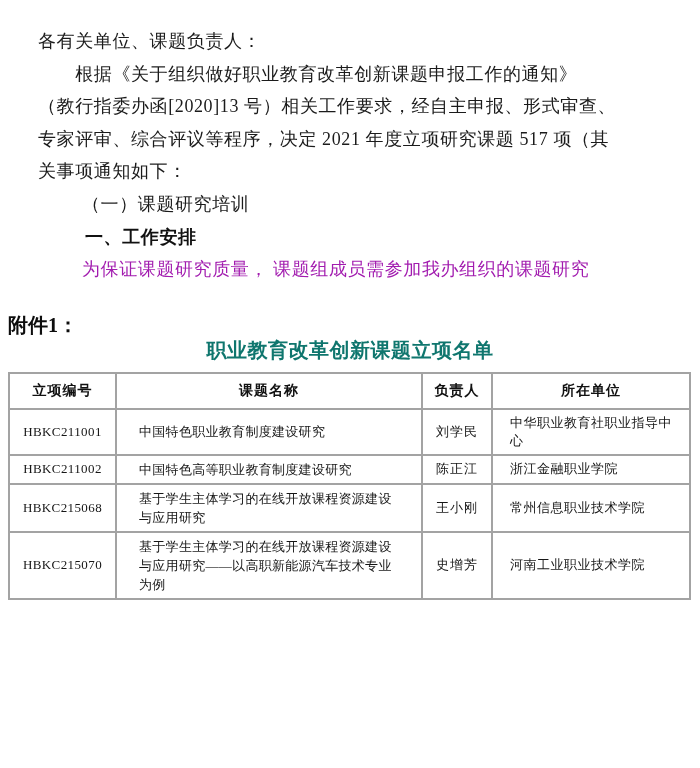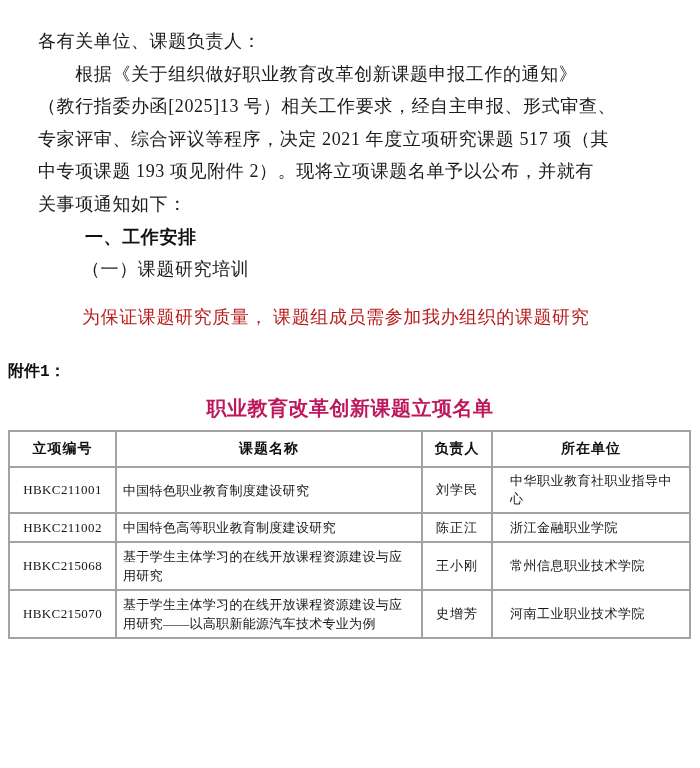--- a/index.html
+++ b/index.html
@@ -21,31 +21,31 @@
   .notice-text{margin:25px 30px 0 38px;}
   .line{
     font-size:18px;line-height:32.6px;
     letter-spacing:0.6px;white-space:nowrap;
   }
   .line.heading1{
     font-family:"Liberation Sans","DejaVu Sans",sans-serif;
     font-weight:bold;padding-left:47px;font-size:18px;color:#111;
   }
   .line.sub{padding-left:44px;}
-  .line.faded{color:#b91c1c;filter:blur(0.35px);margin-top:15px;}
+  .line.faded{color:#a21caf;filter:blur(0.35px);}
 
   .attach-label{
     margin:27px 8px 0 8px;
-    font-family:Liberation Mono, monospace;
-    font-weight:bold;font-size:16px;line-height:24px;color:#0d0d0d;
+    font-family:Liberation Serif, serif;
+    font-weight:bold;font-size:20px;line-height:24px;color:#0d0d0d;
   }
   .table-title{
-    margin-top:11px;text-align:center;
+    text-align:center;
     font-weight:bold;font-size:20px;line-height:26px;
-    letter-spacing:0.5px;color:#be185d;
+    letter-spacing:0.5px;color:#0f766e;
   }
 
   table.grid{
     margin:9px 0 0 8px;width:681px;
     border-collapse:collapse;table-layout:fixed;
     border:2px solid #000;
   }
   table.grid th,table.grid td{
     border:2px solid #a3a3a3;
     vertical-align:middle;
@@ -57,47 +57,46 @@
     height:32px;text-align:center;letter-spacing:1px;
   }
   table.grid td{font-size:13px;color:#161616;}
   tr.data-row{height:28px;}
   td.cell-code{
     text-align:center;
     font-family:"Liberation Serif","DejaVu Serif",serif;
     font-size:12px;letter-spacing:0.4px;
   }
   td.cell-name{
-    text-align:left;padding:4px 6px;line-height:19px;letter-spacing:0.3px;
+    text-align:left;padding:4px 22px;line-height:19px;letter-spacing:0.3px;
   }
   td.cell-leader{text-align:center;letter-spacing:1px;}
   td.cell-org{text-align:left;padding:4px 17px;letter-spacing:0.5px;}
 </style>
 </head>
 <body>
 
 <div class="page">
 
 
   <div class="notice-text">
     <div class="line">各有关单位、课题负责人：</div>
     <div>
 
         <div class="line">　　根据《关于组织做好职业教育改革创新课题申报工作的通知》</div>
 
-        <div class="line">（教行指委办函[2025]13 号）相关工作要求，经自主申报、形式审查、</div>
+        <div class="line">（教行指委办函[2020]13 号）相关工作要求，经自主申报、形式审查、</div>
 
         <div class="line">专家评审、综合评议等程序，决定 2021 年度立项研究课题 517 项（其</div>
 
-        <div class="line">中专项课题 193 项见附件 2）。现将立项课题名单予以公布，并就有</div>
 
         <div class="line">关事项通知如下：</div>
       </div>
+    <div class="line sub">（一）课题研究培训</div>
     <div class="line heading1">一、工作安排</div>
-    <div class="line sub">（一）课题研究培训</div>
     <div class="line sub faded">为保证课题研究质量， 课题组成员需参加我办组织的课题研究</div>
   </div>
 
   <div class="attach-label">附件1：</div>
 
   <div class="table-title">职业教育改革创新课题立项名单</div>
 
   <table class="grid">
     <colgroup>
       <col style="width:107px">

